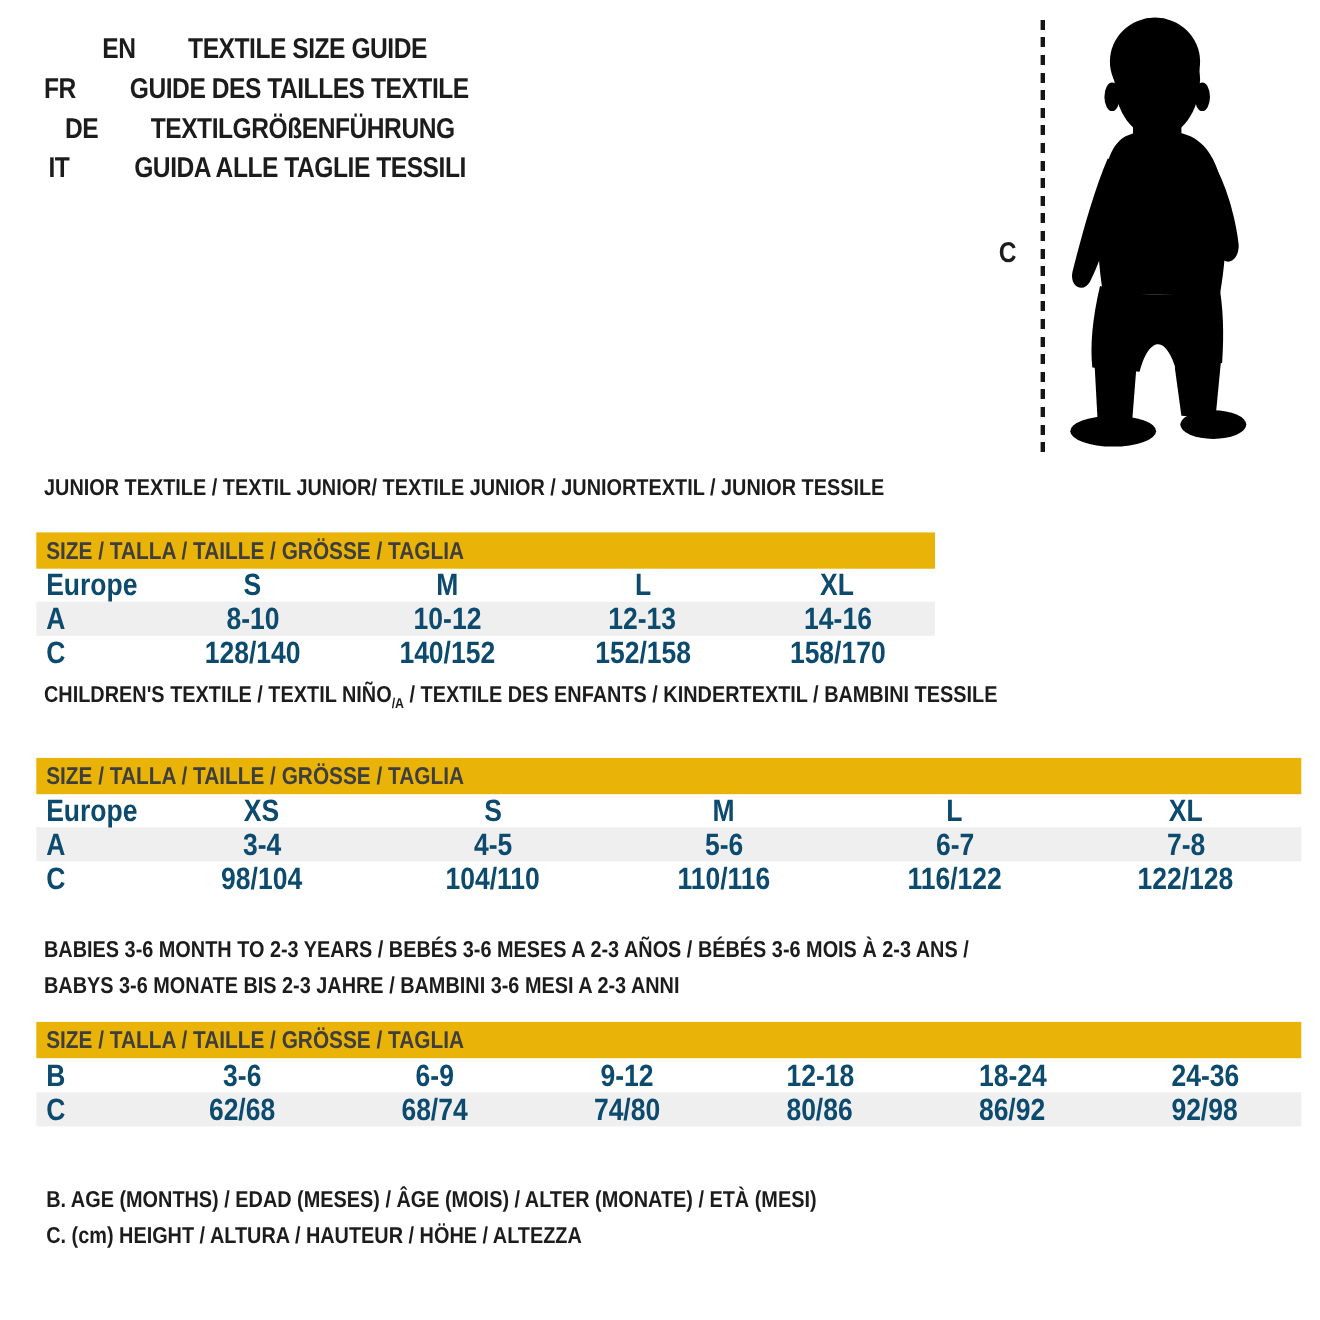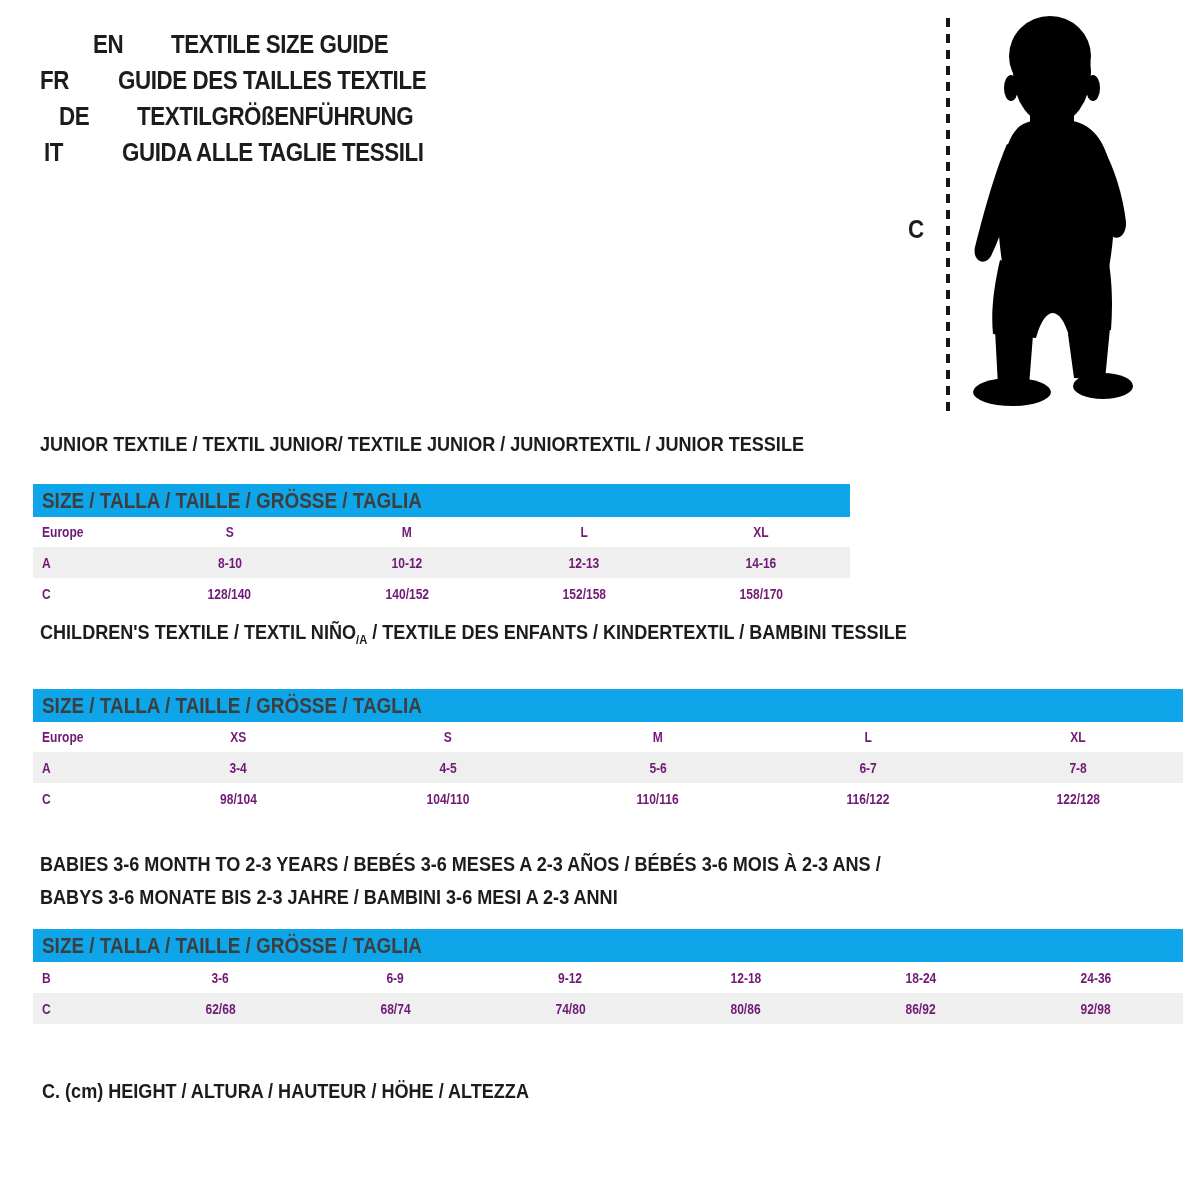--- a/index.html
+++ b/index.html
@@ -23,23 +23,23 @@
     background:repeating-linear-gradient(to bottom,#151515 0 9px,transparent 9px 16px);}
   .fig-label{position:absolute;left:908px;top:214px;font-size:26px;font-weight:bold;}
   .fig-svg{position:absolute;left:962px;top:14px;}
 
   
   .sec-heading{position:absolute;left:40px;font-size:21px;font-weight:bold;}
   .subsmall{font-size:0.62em;vertical-align:sub;}
 
   
   .stable{position:absolute;left:33px;font-weight:bold;}
-  .size-bar{height:33px;background:#0ea5e9;color:#3e3e3e;display:flex;align-items:center;
+  .size-bar{height:33px;background:#eab308;color:#3e3e3e;display:flex;align-items:center;
     padding-left:9px;font-size:22px;box-sizing:border-box;}
-  .trow{display:flex;align-items:center;font-size:14px;color:#701a75;justify-content:flex-end;}
+  .trow{display:flex;align-items:center;font-size:28px;color:#0c4a6e;justify-content:flex-end;}
   .hrow{height:30px;}
   .drow{height:31px;}
   .alt{background:#efefef;}
   .lcell{padding-left:9px;box-sizing:border-box;text-align:left;}
   .w-junior .lcell{width:108px;flex:0 0 108px;}
   .w-wide   .lcell{width:100px;flex:0 0 100px;}
   .dcell{flex:1;text-align:center;}
   .w-junior{width:817px;}
   .w-wide{width:1150px;}
 
@@ -175,15 +175,18 @@
     <span class="dcell"><span class="cond center">68/74</span></span>
     <span class="dcell"><span class="cond center">74/80</span></span>
     <span class="dcell"><span class="cond center">80/86</span></span>
     <span class="dcell"><span class="cond center">86/92</span></span>
     <span class="dcell"><span class="cond center">92/98</span></span>
   </div>
 </div>
 
 <div class="footnotes">
   <div class="fline">
+      <span class="cond">B. AGE (MONTHS) / EDAD (MESES) / ÂGE (MOIS) / ALTER (MONATE) / ETÀ (MESI)</span>
+    </div>
+  <div class="fline">
       <span class="cond">C. (cm) HEIGHT / ALTURA / HAUTEUR / HÖHE / ALTEZZA</span>
     </div>
 </div>
 
 </body></html>

